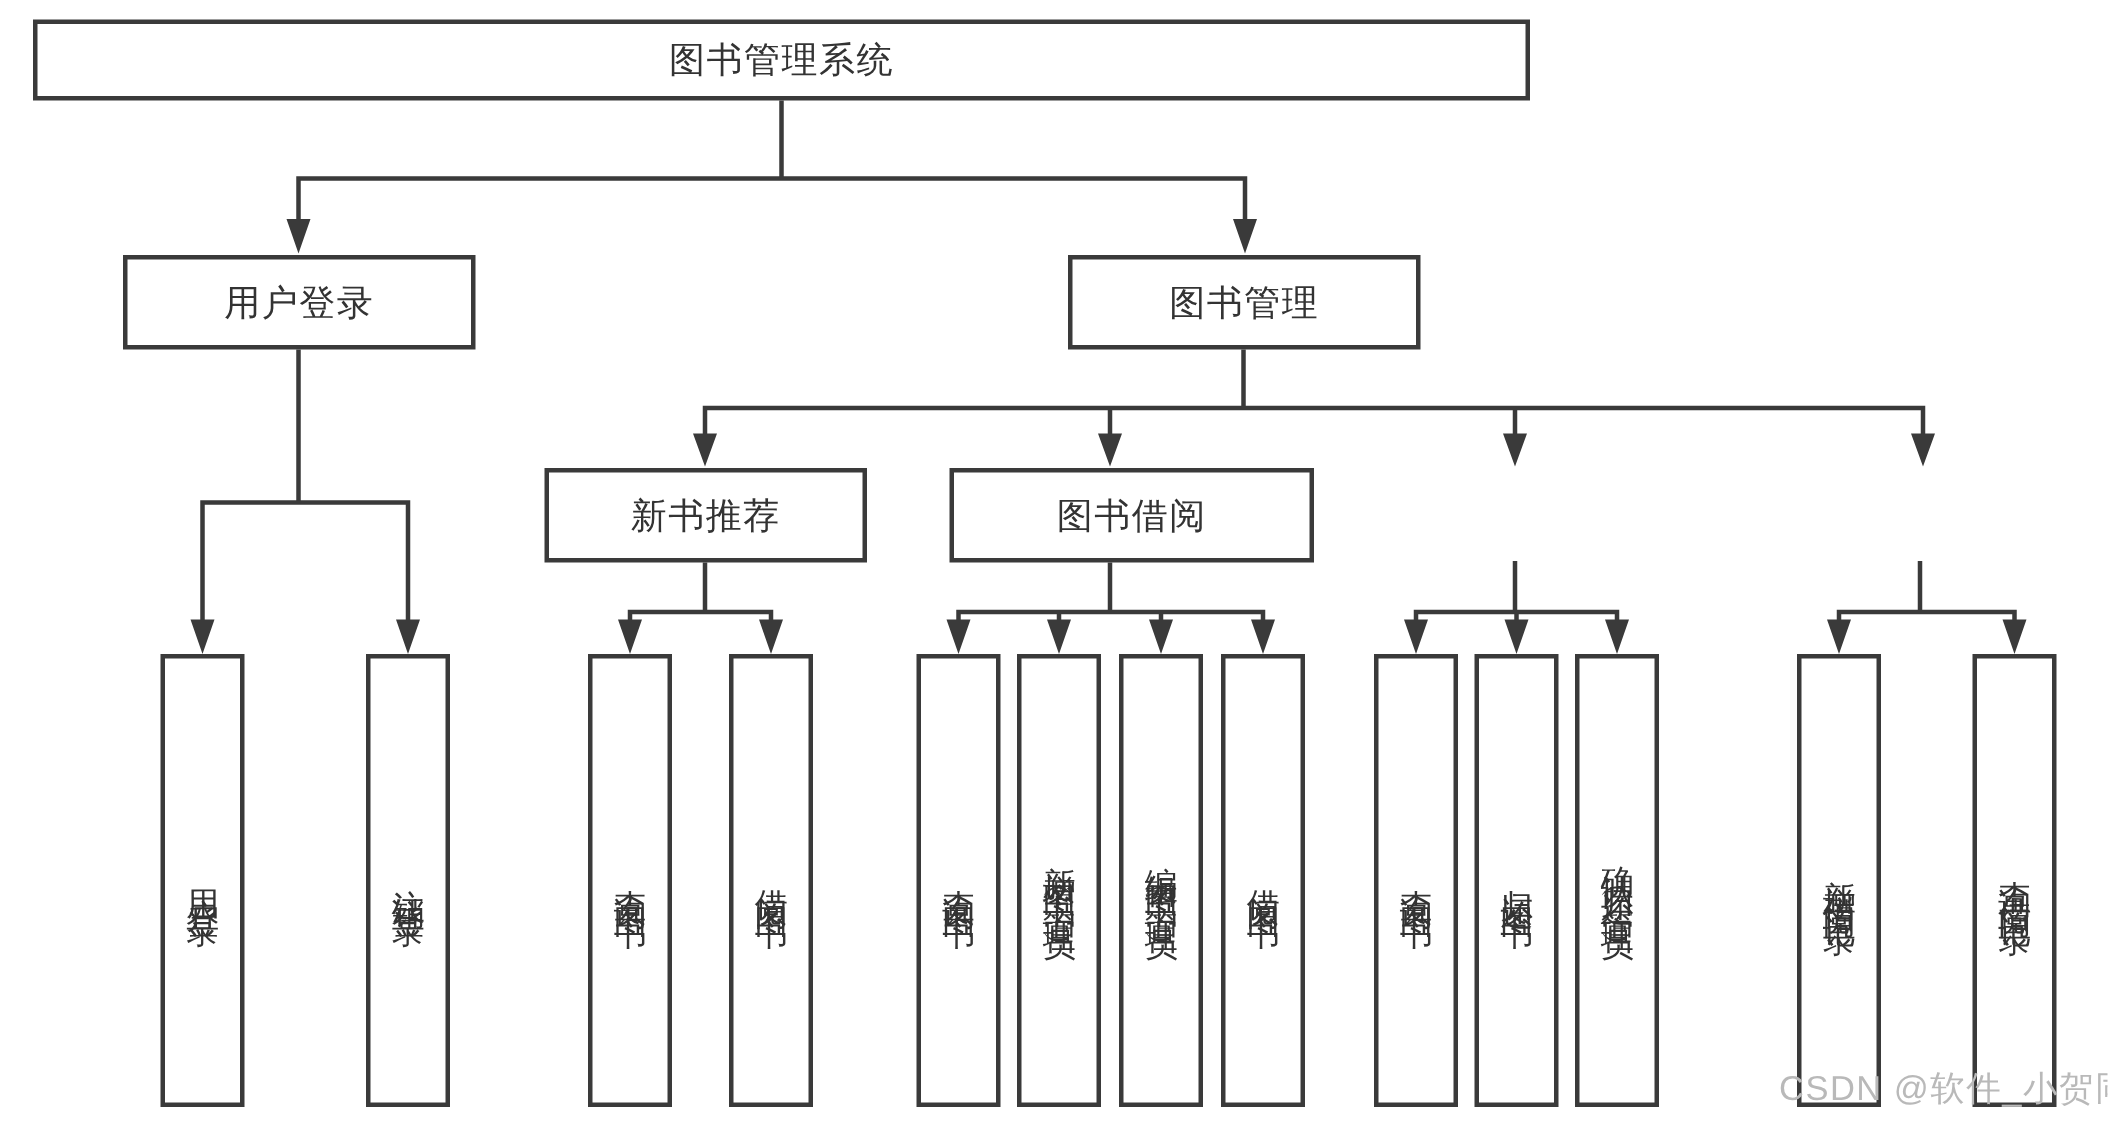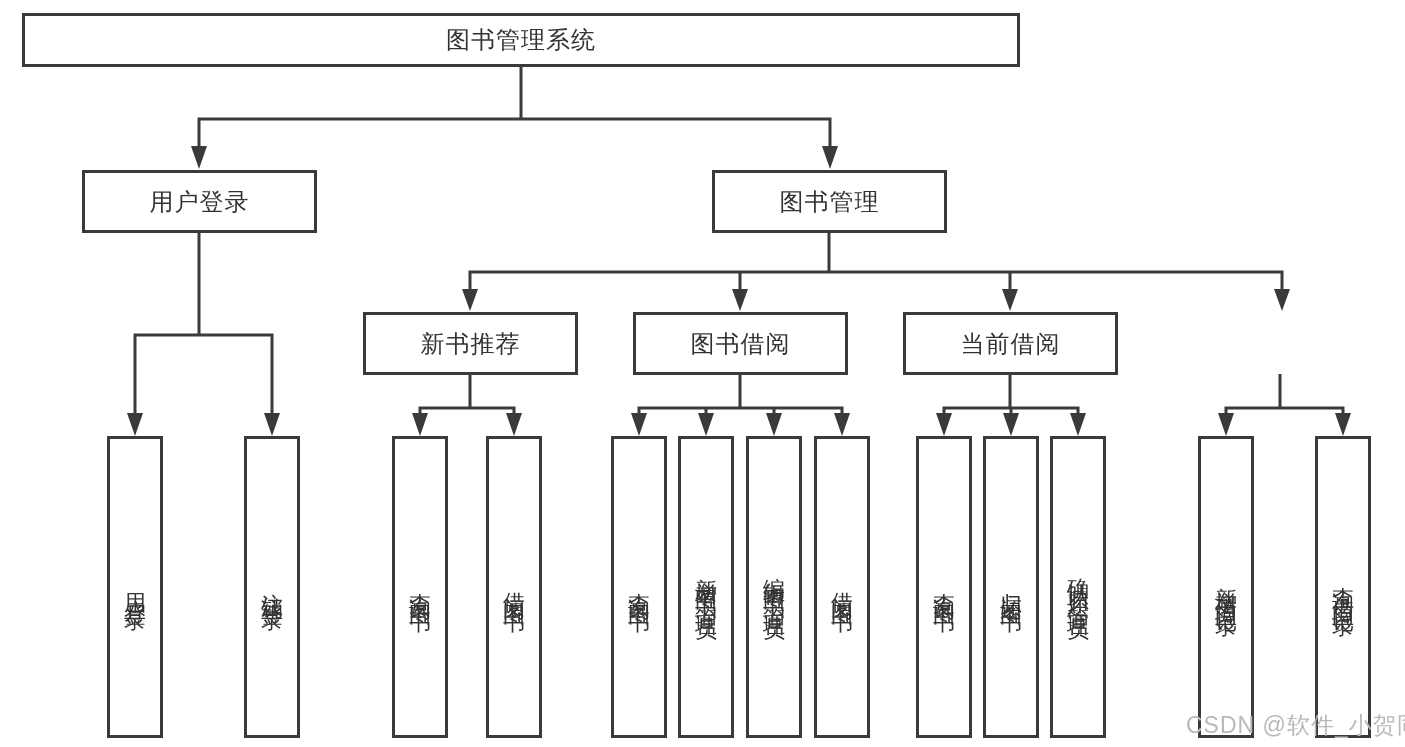--- a/index.html
+++ b/index.html
@@ -61,25 +61,22 @@
   <div class="node hbox" style="left:82px;top:170px;width:235px;height:63px">
     <span>用户登录</span>
   </div>
   <div class="node hbox" style="left:712px;top:170px;width:235px;height:63px">
     <span>图书管理</span>
   </div>
 
   <div class="node hbox" style="left:363px;top:312px;width:215px;height:63px">
     <span>新书推荐</span>
   </div>
-  <div class="node hbox" style="left:633px;top:312px;width:215px;height:63px">
+  <div class="node hbox" style="left:633px;top:312px;width:243px;height:63px">
     <span>图书借阅</span>
-  </div>
-  <div class="node hbox" style="left:903px;top:312px;width:215px;height:63px">
-    <span>当前借阅</span>
   </div>
 
   <div class="node vbox" style="left:107px;top:436px;width:56px;height:302px">
     <span>用户登录</span>
   </div>
   <div class="node vbox" style="left:244px;top:436px;width:56px;height:302px">
     <span>注销登录</span>
   </div>
   <div class="node vbox" style="left:392px;top:436px;width:56px;height:302px">
     <span>查询图书</span>

